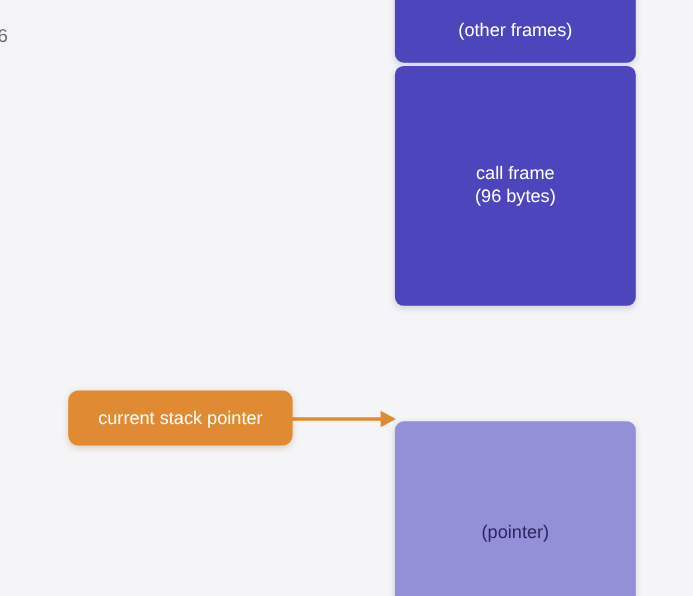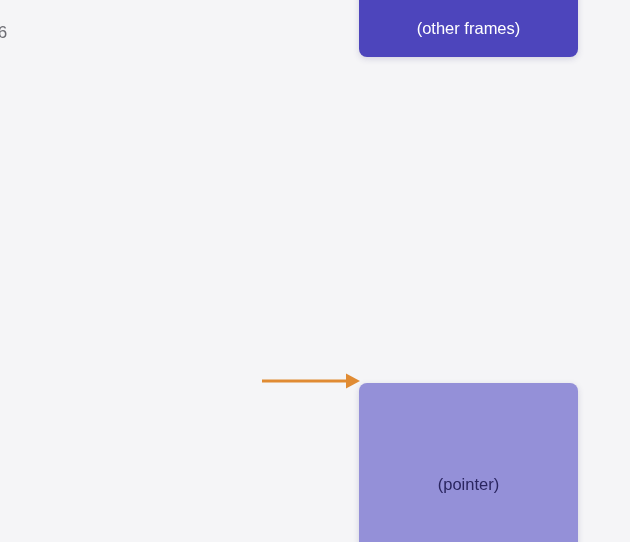--- a/index.html
+++ b/index.html
@@ -116,24 +116,31 @@
 <body>
 
 <div id="stack-diagram">
 
   <div class="offset-label">96</div>
 
   <div class="block block-other-frames">
     <span class="block-label">(other frames)</span>
   </div>
 
+  <div class="block block-call-frame">
+    <span class="block-label">call frame
+(96 bytes)</span>
+  </div>
 
   <div class="block block-unused">
     <span class="block-label">(pointer)</span>
   </div>
 
+  <div class="callout">
+    <span>current stack pointer</span>
+  </div>
 
   <svg class="arrow" viewBox="0 0 100 26">
     <line x1="0" y1="13" x2="86" y2="13" stroke="#e08b33" stroke-width="3.2"></line>
     <polygon points="84,5.5 98,13 84,20.5" fill="#e08b33"></polygon>
   </svg>
 
 </div>
 
 </body></html>

